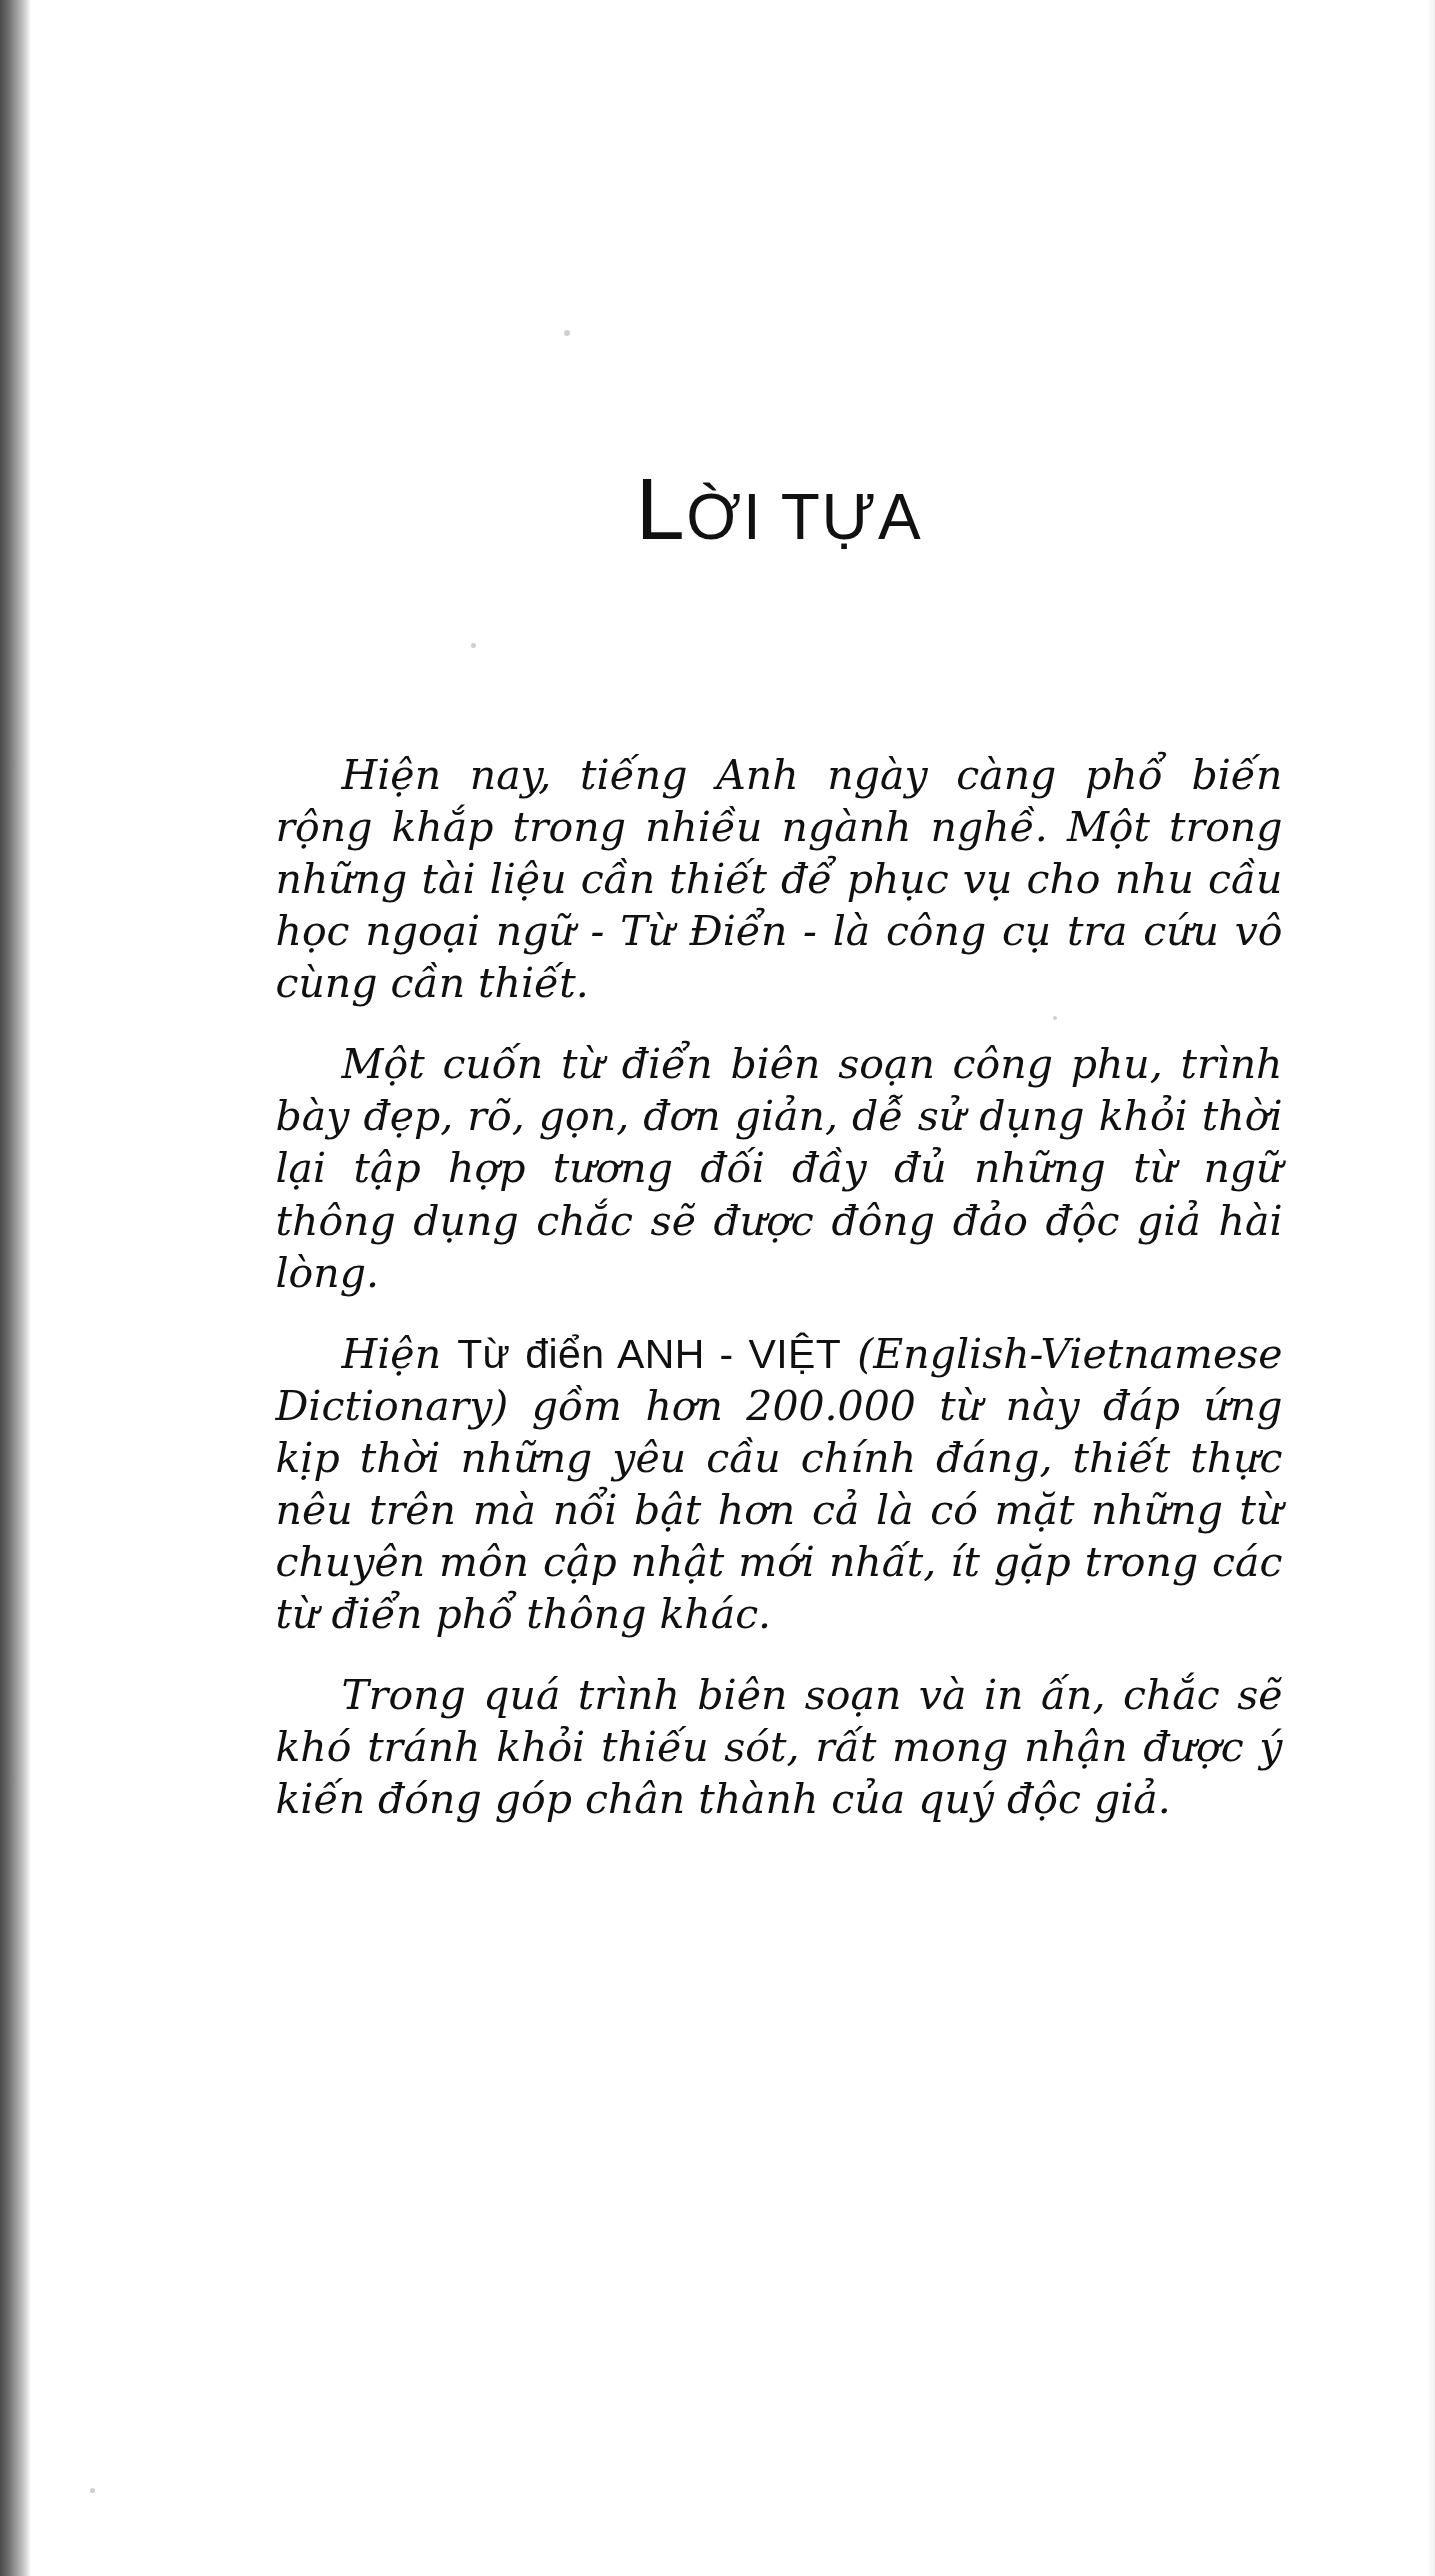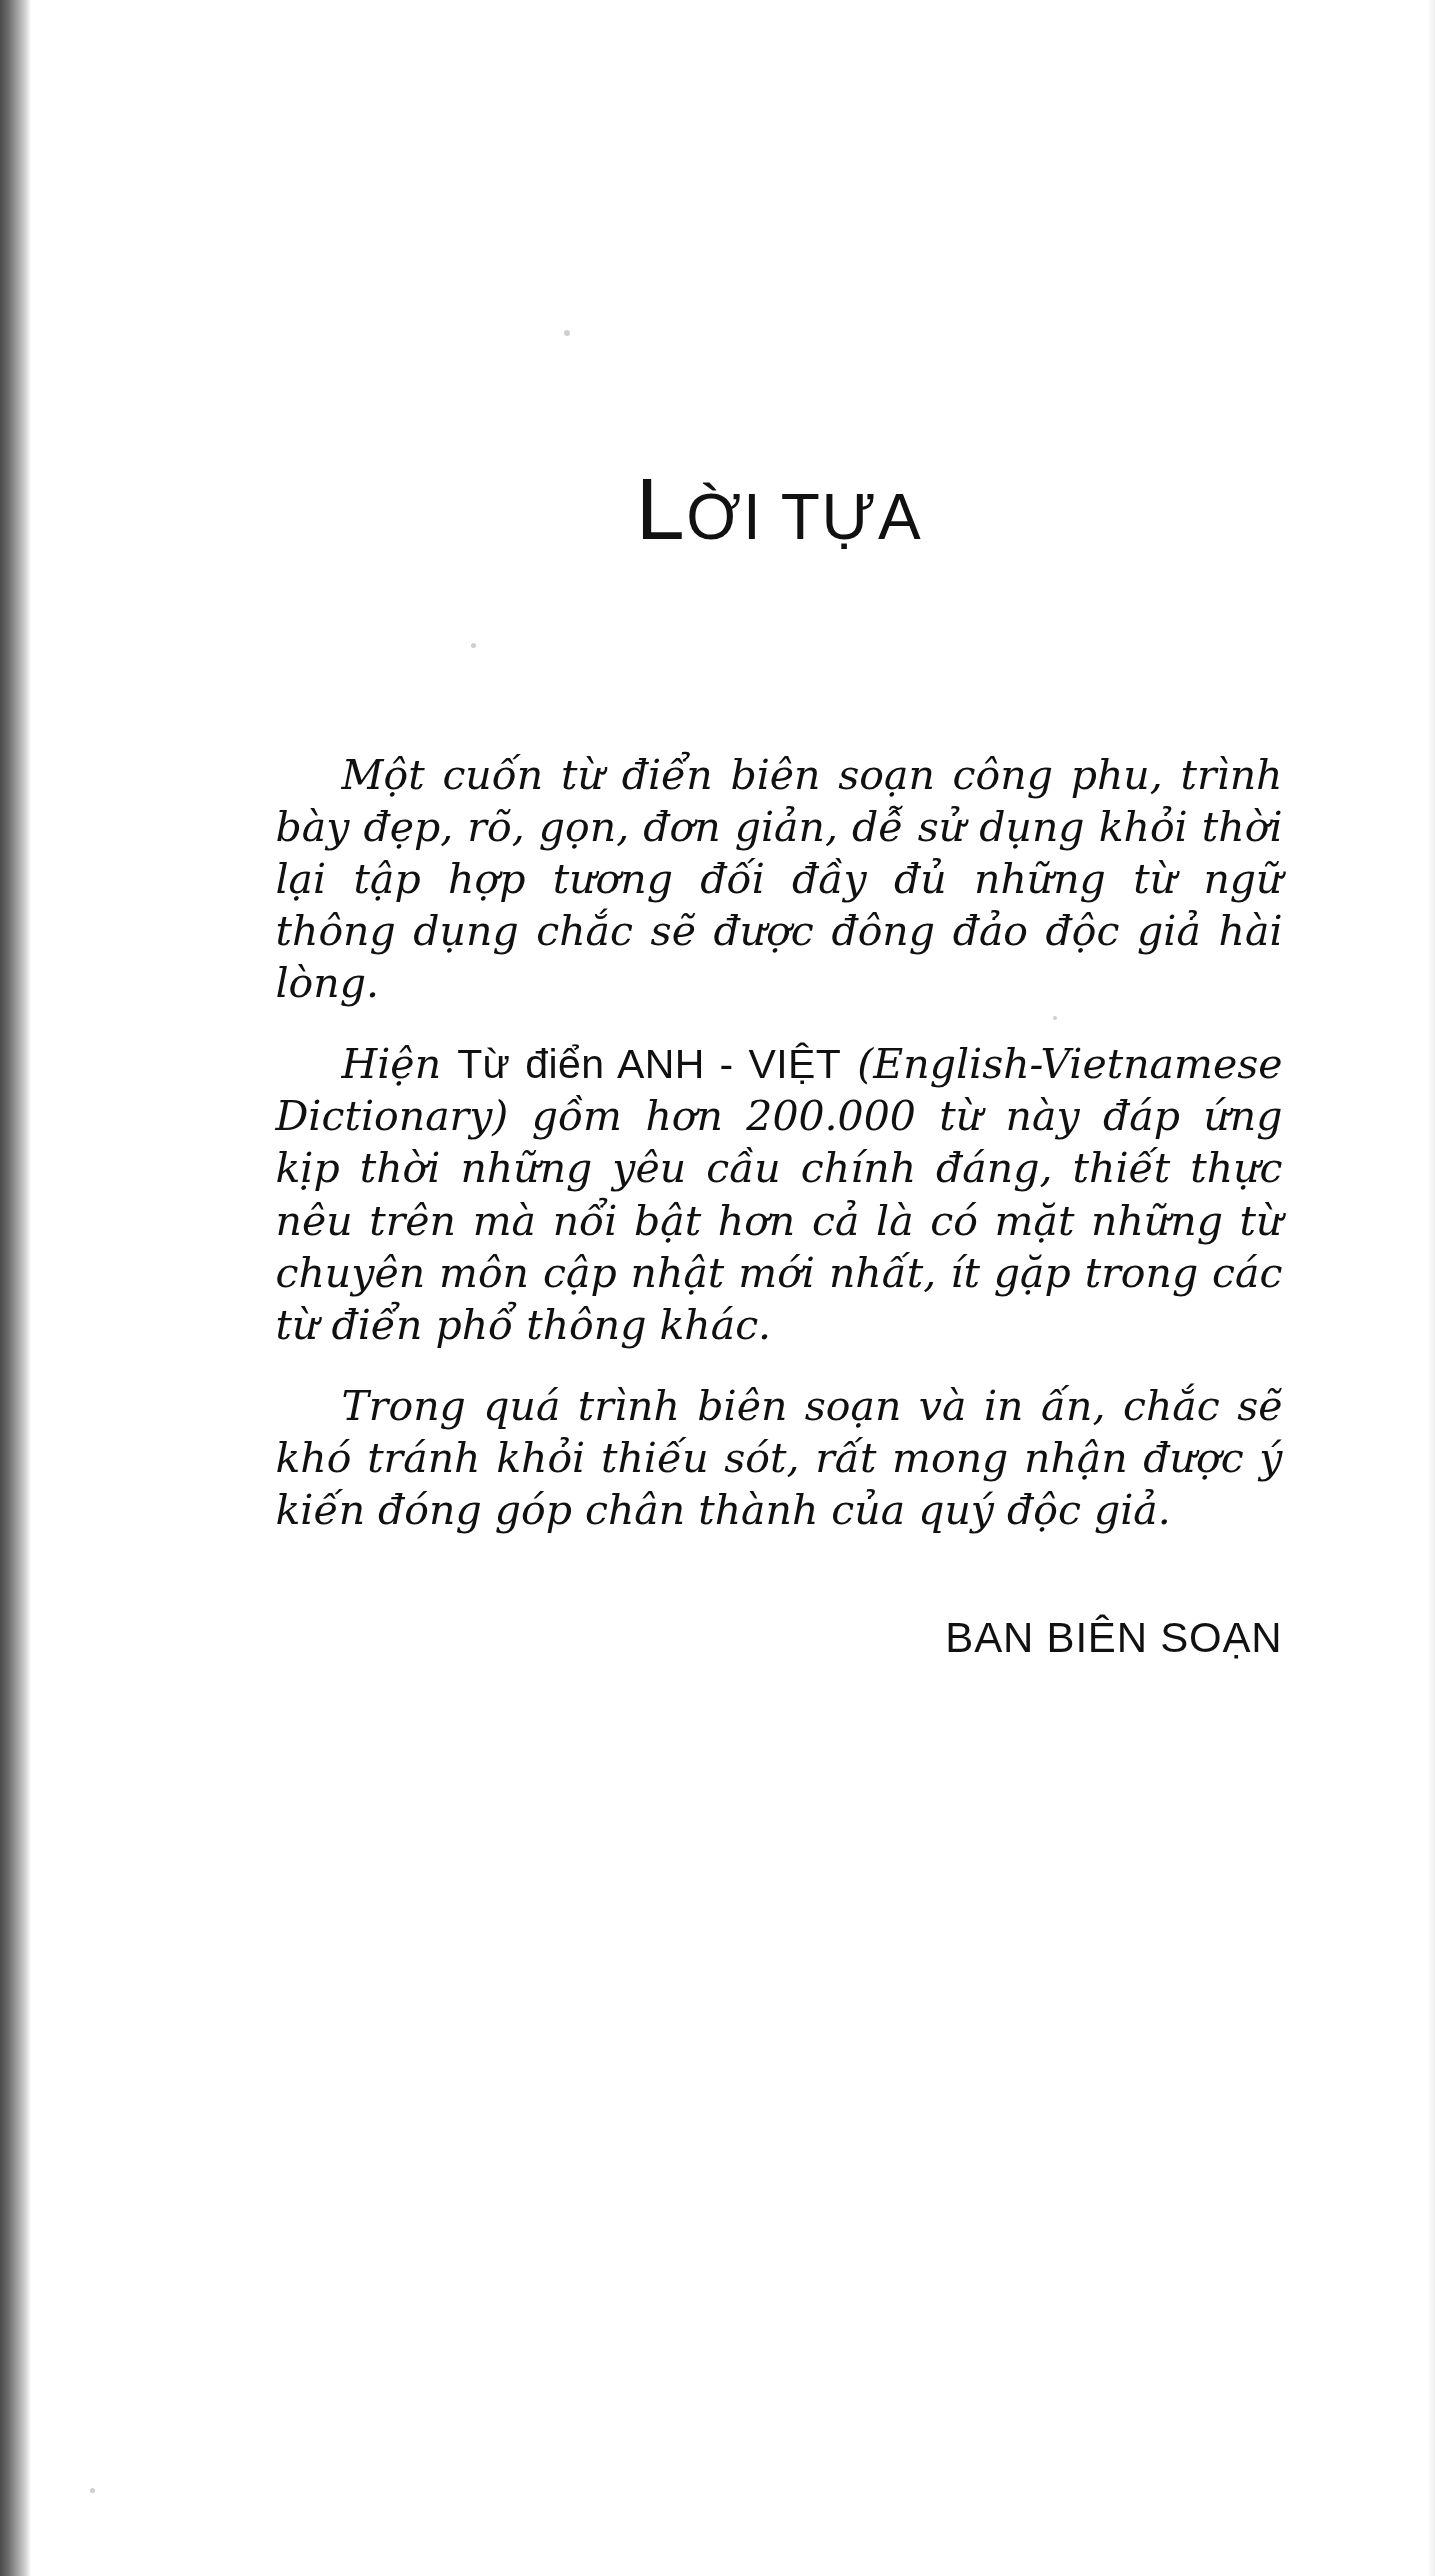--- a/index.html
+++ b/index.html
@@ -115,24 +115,24 @@
 
   <span class="speck" style="left:533px;top:330px;width:6px;height:6px;"></span>
   <span class="speck" style="left:440px;top:643px;width:5.1px;height:5.1px;"></span>
   <span class="speck" style="left:1022px;top:1016px;width:4.2px;height:4.2px;"></span>
   <span class="speck" style="left:59px;top:2488px;width:5.1px;height:5.1px;"></span>
 
   <div class="content">
 
     <h1 class="page-title"><span class="cap">L</span><span>ỜI TỰA</span></h1>
 
+    <p class="para justified">Hiện nay, tiếng Anh ngày càng phổ biến rộng khắp trong nhiều ngành nghề. Một trong những tài liệu cần thiết để phục vụ cho nhu cầu học ngoại ngữ - Từ Điển - là công cụ tra cứu vô cùng cần thiết.</p>
 
     <p class="para justified">Một cuốn từ điển biên soạn công phu, trình bày đẹp, rõ, gọn, đơn giản, dễ sử dụng khỏi thời lại tập hợp tương đối đầy đủ những từ ngữ thông dụng chắc sẽ được đông đảo độc giả hài lòng.</p>
 
     <p class="para justified"><span>Hiện </span><span class="bold-upright">Từ điển ANH - VIỆT</span><span> (English-Vietnamese Dictionary) gồm hơn 200.000 từ này đáp ứng kịp thời những yêu cầu chính đáng, thiết thực nêu trên mà nổi bật hơn cả là có mặt những từ chuyên môn cập nhật mới nhất, ít gặp trong các từ điển phổ thông khác.</span></p>
 
     <p class="para justified">Trong quá trình biên soạn và in ấn, chắc sẽ khó tránh khỏi thiếu sót, rất mong nhận được ý kiến đóng góp chân thành của quý độc giả.</p>
 
-    <div class="signature">BAN BIÊN SOẠN</div>
 
   </div>
 </div>
 
 
 </body></html>

